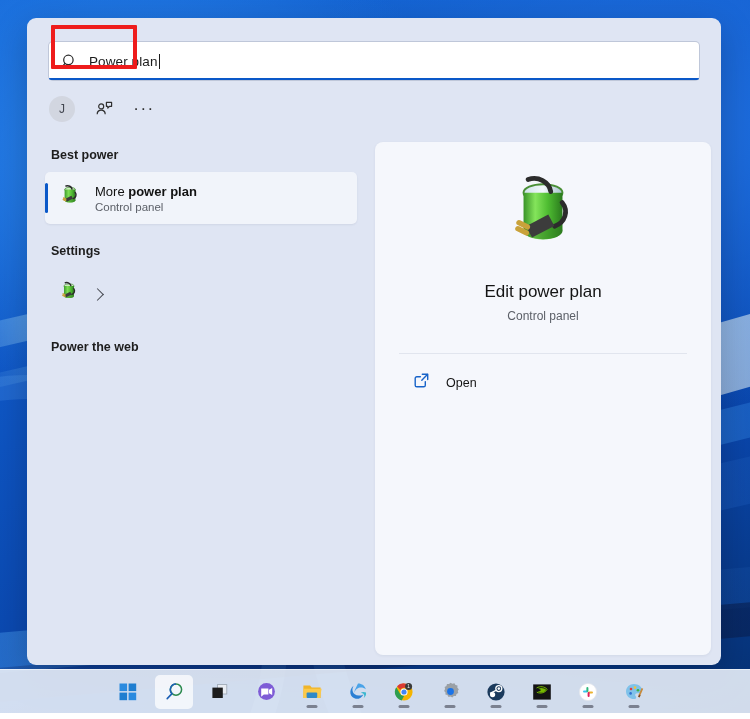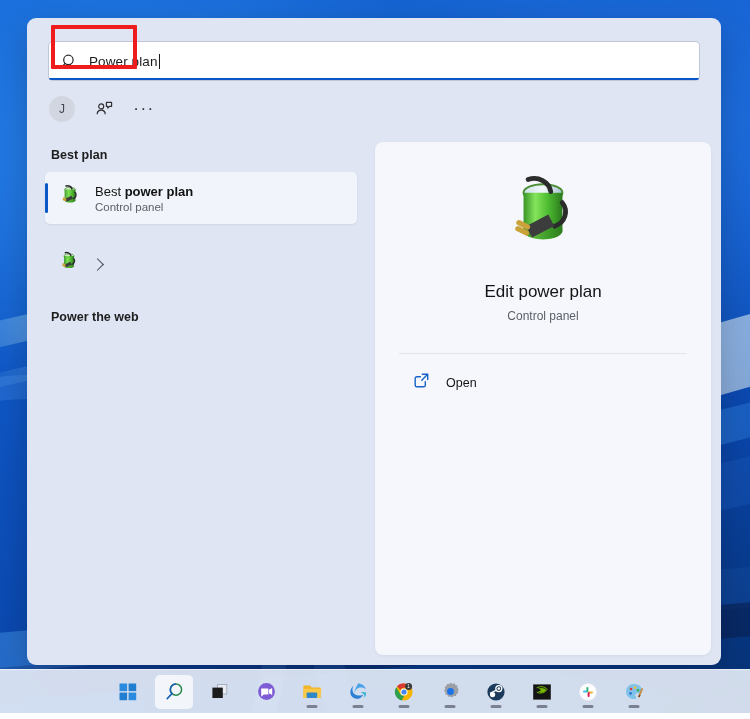--- a/index.html
+++ b/index.html
@@ -462,21 +462,21 @@
         <div class="icon-btn">
           <span class="ellipsis">···</span>
         </div>
       </div>
     </div>
 
     <div class="panes">
 
       <div class="left-pane">
 
-        <div class="section-title">Best plan</div>
+        <div class="section-title">Best power</div>
 
         <div class="result selected">
           <span>
             <svg width="26" height="26" viewBox="0 0 26 26">
               <defs>
                 <linearGradient id="batG" x1="0" y1="0" x2="1" y2="0">
                   <stop offset="0%" stop-color="#3e9b2c"></stop>
                   <stop offset="35%" stop-color="#7ede54"></stop>
                   <stop offset="70%" stop-color="#4fb831"></stop>
                   <stop offset="100%" stop-color="#2d7a1f"></stop>
@@ -485,27 +485,28 @@
               <ellipse cx="13" cy="6.6" rx="5.4" ry="2.3" fill="#cfe9c2" stroke="#3c8a2a" stroke-width=".7"></ellipse>
               <path d="M7.6 6.6v10.6c0 1.3 2.4 2.4 5.4 2.4s5.4-1.1 5.4-2.4V6.6" fill="url(#batG)"></path>
               <ellipse cx="13" cy="17.2" rx="5.4" ry="2.3" fill="#3e8f29" opacity=".55"></ellipse>
               <path d="M9.0 3.0c2.6-.9 5.4 .6 6.0 3.0" fill="none" stroke="#2b2b2b" stroke-width="1.5" stroke-linecap="round"></path>
               <path d="M18.2 9.4c1.6 2.2 .7 5.2-2.0 6.2" fill="none" stroke="#2b2b2b" stroke-width="1.5" stroke-linecap="round"></path>
               <path d="M8.4 15.8l6.0-3.1 1.5 2.9-6.0 3.1z" fill="#3b3b3b"></path>
               <path d="M6.6 15.0l2.2 1.1M6.3 16.6l2.2 1.1" stroke="#caa23c" stroke-width="1.5" stroke-linecap="round"></path>
             </svg>
           </span>
           <div class="result-texts">
-            <div class="result-title"><span>Best </span><b>power plan</b></div>
+            <div class="result-title"><span>More </span><b>power plan</b></div>
             <div class="result-sub">Control panel</div>
           </div>
         </div>
 
         <div class="group-gap"></div>
 
+        <div class="section-title">Settings</div>
 
         <div class="result">
           <span>
             <svg width="24" height="24" viewBox="0 0 26 26">
               <defs>
                 <linearGradient id="batG2" x1="0" y1="0" x2="1" y2="0">
                   <stop offset="0%" stop-color="#3e9b2c"></stop>
                   <stop offset="35%" stop-color="#7ede54"></stop>
                   <stop offset="70%" stop-color="#4fb831"></stop>
                   <stop offset="100%" stop-color="#2d7a1f"></stop>

